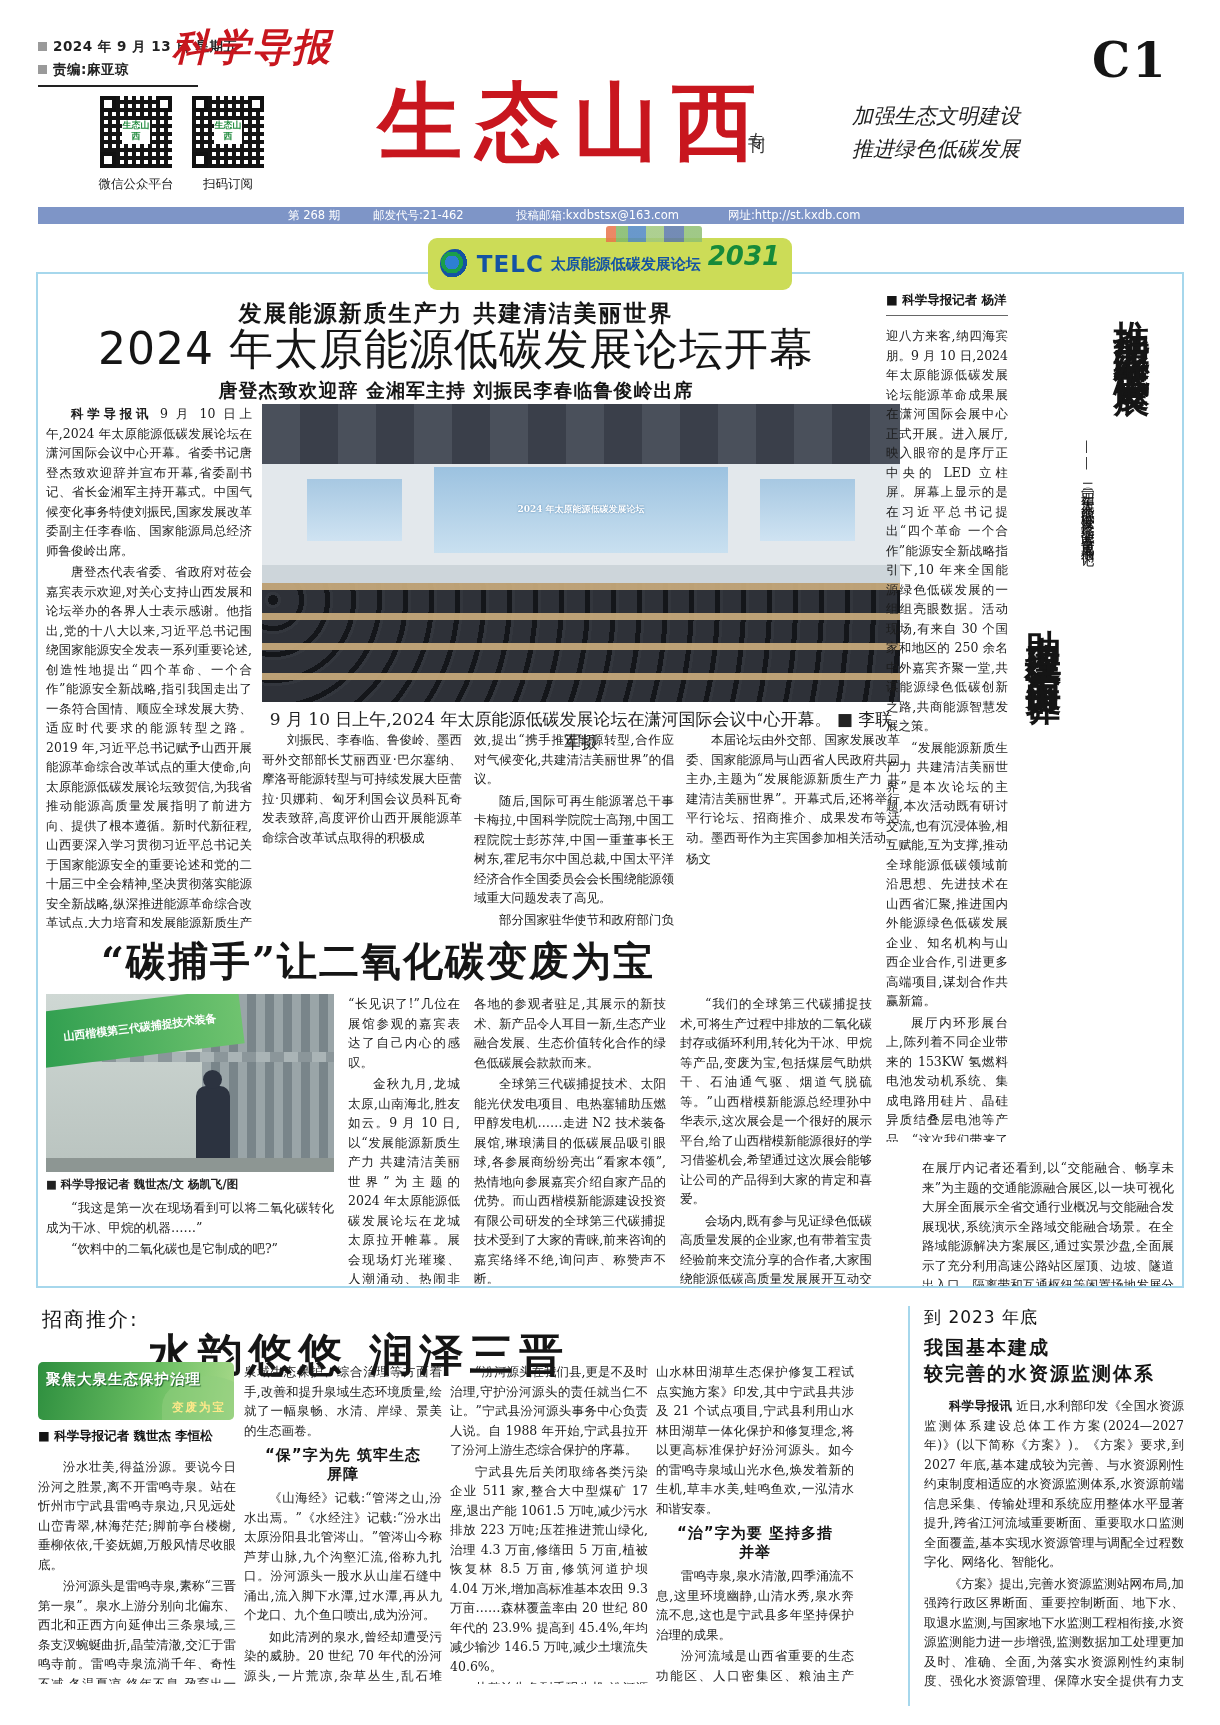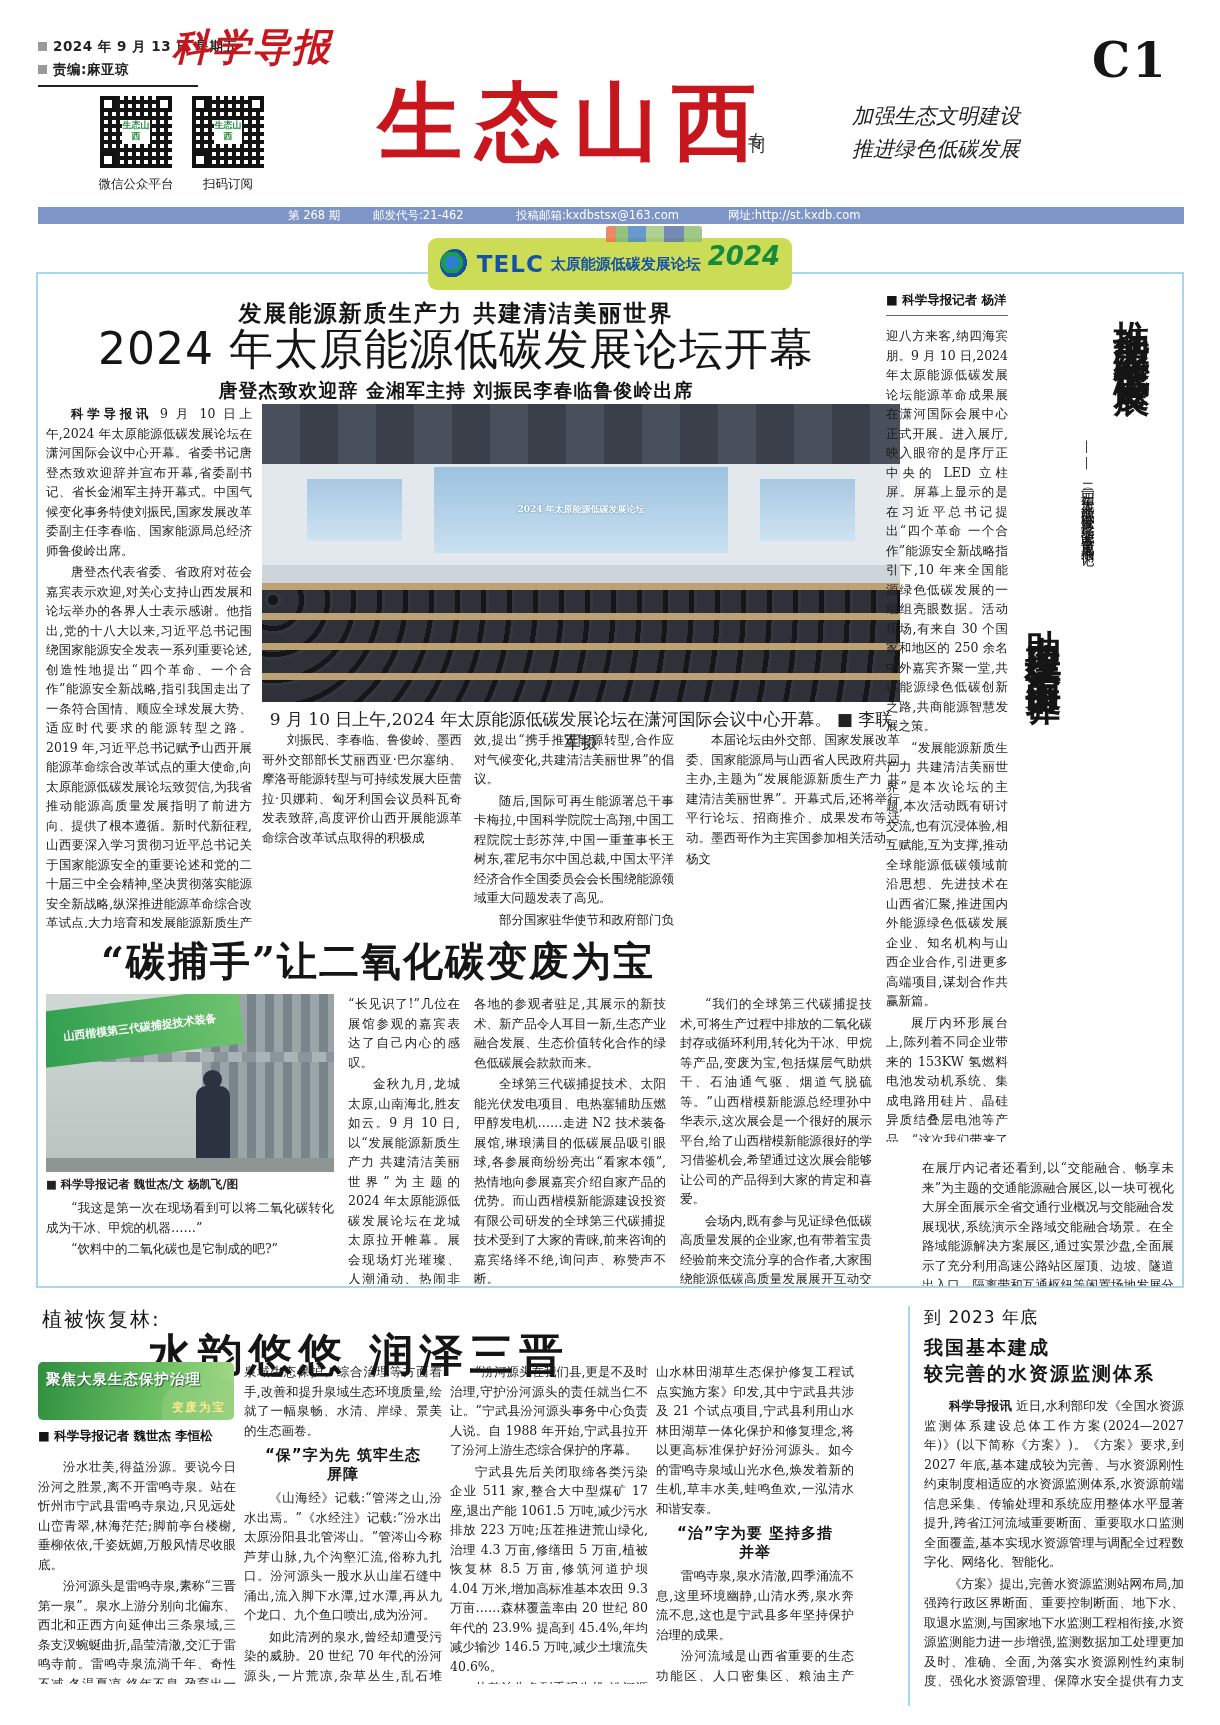--- a/index.html
+++ b/index.html
@@ -136,21 +136,21 @@
   <span style="left:335px">邮发代号:21-462</span>
   <span style="left:478px">投稿邮箱:kxdbstsx@163.com</span>
   <span style="left:690px">网址:http://st.kxdb.com</span>
 </div>
 
 <div class="abs banner">
   <span class="city"></span>
   <span class="logo"></span>
   <span class="telc sans">TELC</span>
   <span class="btxt sans">太原能源低碳发展论坛</span>
-  <span class="byear sans">2024</span>
+  <span class="byear sans">2031</span>
 </div>
 
 <div class="abs mainbox">
 
   <div class="abs kicker sans" style="left:10px;top:24px;width:816px">发展能源新质生产力  共建清洁美丽世界</div>
   <div class="abs headline1 sans" style="left:6px;top:46px;width:824px">2024 年太原能源低碳发展论坛开幕</div>
   <div class="abs subhead1 sans" style="left:10px;top:104px;width:816px">唐登杰致欢迎辞  金湘军主持  刘振民李春临鲁俊岭出席</div>
 
   <div class="abs colbox" style="left:8px;top:130px;width:206px;height:524px">
     <p class="b"><span class="lead-label">科学导报讯</span><span> 9 月 10 日上午,2024 年太原能源低碳发展论坛在潇河国际会议中心开幕。省委书记唐登杰致欢迎辞并宣布开幕,省委副书记、省长金湘军主持开幕式。中国气候变化事务特使刘振民,国家发展改革委副主任李春临、国家能源局总经济师鲁俊岭出席。</span></p>
@@ -226,21 +226,21 @@
       <div class="vtitle">推动能源绿色低碳发展</div>
       <div class="vsub">——二〇二四年太原能源低碳发展论坛能源革命成果展侧记</div>
       <div class="vtitle vtitle2">助力建设清洁美丽世界</div>
     </div>
     <div class="colbox abs" style="left:36px;top:866px;width:252px;height:128px">
       <p class="b noind"><span>在展厅内记者还看到,以“交能融合、畅享未来”为主题的交通能源融合展区,以一块可视化大屏全面展示全省交通行业概况与交能融合发展现状,系统演示全路域交能融合场景。在全路域能源解决方案展区,通过实景沙盘,全面展示了充分利用高速公路站区屋顶、边坡、隧道出入口、隔离带和互通枢纽等闲置场地发展分布式光伏,为不同场景提供专属的能源解决方案;</span></p>
     </div>
   </div>
 </div>
 
-<div class="abs s-kicker sans" style="left:42px;top:1306px">植被恢复林:</div>
+<div class="abs s-kicker sans" style="left:42px;top:1306px">招商推介:</div>
 <div class="abs headline3" style="left:148px;top:1326px">水韵悠悠  润泽三晋</div>
 
 <div class="abs flex" style="left:38px;top:1362px;width:858px;height:322px;gap:8px">
   <div class="colbox" style="width:198px">
     <div class="badge">
       <span class="m1"></span>
       <span class="t1 sans">聚焦大泉生态保护治理</span>
       <span class="t2 sans">变废为宝</span>
     </div>
     <div class="byline" style="margin:8px 0 6px;border-bottom:none">■ 科学导报记者 魏世杰 李恒松</div>

